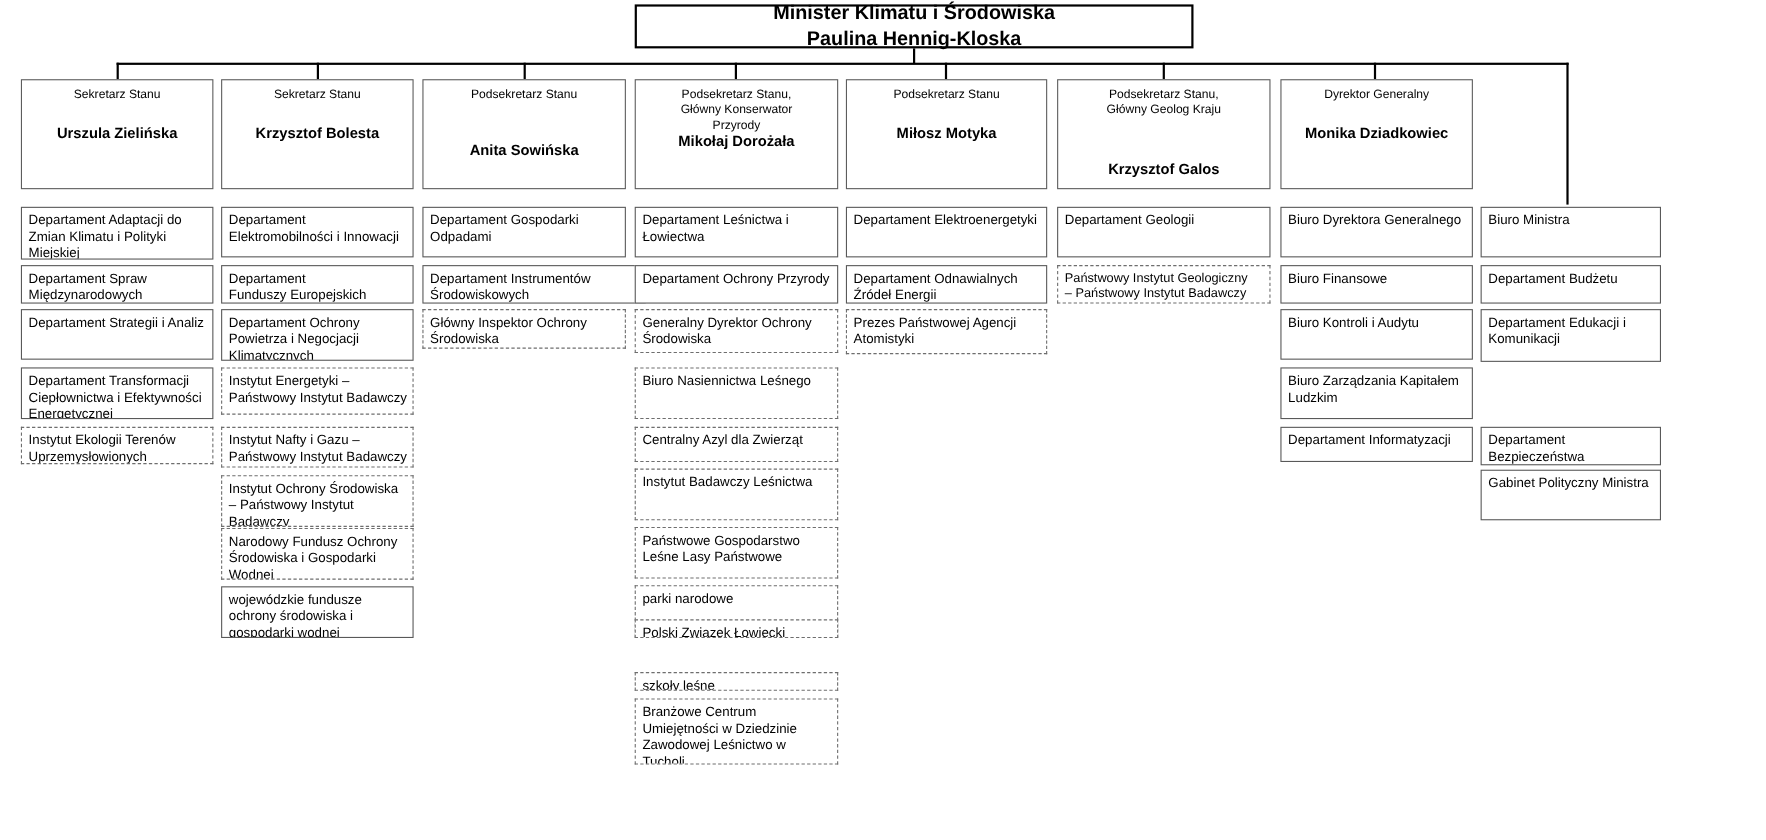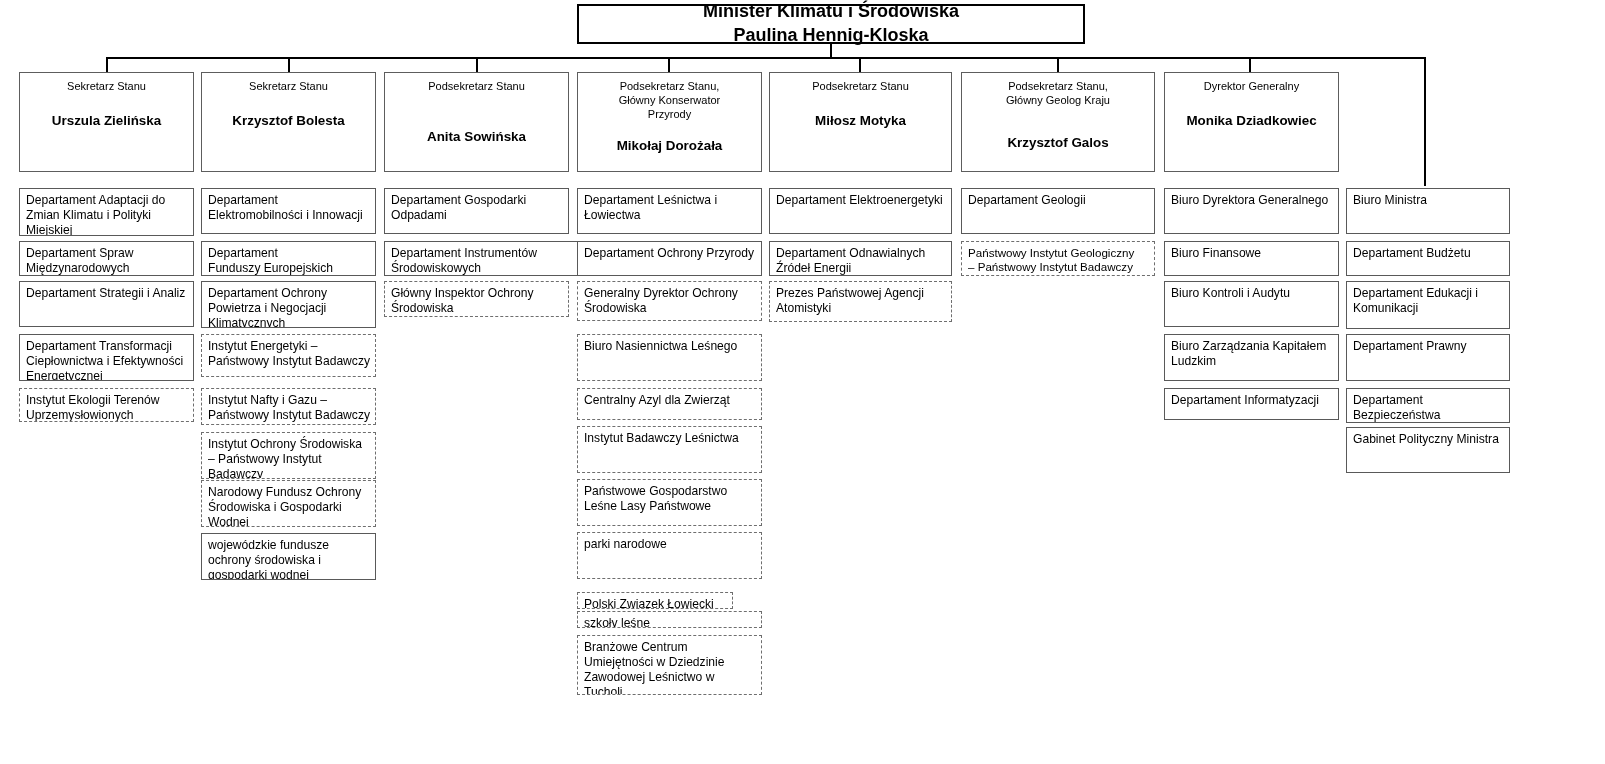--- a/index.html
+++ b/index.html
@@ -123,30 +123,30 @@
     <span class="official-name" style="margin-top:20px;">Krzysztof Bolesta</span>
   </div>
   <div class="official-box" style="left:384px; top:72px; width:185px; height:100px;">
     <span class="official-title">Podsekretarz Stanu</span>
     <span class="official-name" style="margin-top:36px;">Anita Sowińska</span>
   </div>
   <div class="official-box" style="left:577px; top:72px; width:185px; height:100px;">
     <span class="official-title">Podsekretarz Stanu,
 Główny Konserwator
 Przyrody</span>
-    <span class="official-name" style="margin-top:17px;">Mikołaj Dorożała</span>
+    <span class="official-name" style="margin-top:0;">Mikołaj Dorożała</span>
   </div>
   <div class="official-box" style="left:769px; top:72px; width:183px; height:100px;">
     <span class="official-title">Podsekretarz Stanu</span>
     <span class="official-name" style="margin-top:20px;">Miłosz Motyka</span>
   </div>
   <div class="official-box" style="left:961px; top:72px; width:194px; height:100px;">
     <span class="official-title">Podsekretarz Stanu,
 Główny Geolog Kraju</span>
-    <span class="official-name" style="margin-top:28px;">Krzysztof Galos</span>
+    <span class="official-name" style="margin-top:39px;">Krzysztof Galos</span>
   </div>
   <div class="official-box" style="left:1164px; top:72px; width:175px; height:100px;">
     <span class="official-title">Dyrektor Generalny</span>
     <span class="official-name" style="margin-top:20px;">Monika Dziadkowiec</span>
   </div>
 
   <div class="unit-box solid" style="left:19px; top:188px; width:175px; height:48px;">
     <span class="u-text">Departament Adaptacji do
 Zmian Klimatu i Polityki
 Miejskiej</span>
@@ -238,21 +238,21 @@
   <div class="unit-box dashed" style="left:577px; top:426px; width:185px; height:47px;">
     <span class="u-text">Instytut Badawczy Leśnictwa</span>
   </div>
   <div class="unit-box dashed" style="left:577px; top:479px; width:185px; height:47px;">
     <span class="u-text">Państwowe Gospodarstwo
 Leśne Lasy Państwowe</span>
   </div>
   <div class="unit-box dashed" style="left:577px; top:532px; width:185px; height:47px;">
     <span class="u-text">parki narodowe</span>
   </div>
-  <div class="unit-box dashed" style="left:577px; top:592px; width:156px; height:17px;">
+  <div class="unit-box dashed" style="left:577px; top:563px; width:185px; height:17px;">
     <span class="u-text">Polski Związek Łowiecki</span>
   </div>
   <div class="unit-box dashed" style="left:577px; top:611px; width:185px; height:17px;">
     <span class="u-text">szkoły leśne</span>
   </div>
   <div class="unit-box dashed" style="left:577px; top:635px; width:185px; height:60px;">
     <span class="u-text">Branżowe Centrum
 Umiejętności w Dziedzinie
 Zawodowej Leśnictwo w
 Tucholi</span>
@@ -298,23 +298,20 @@
   <div class="unit-box solid" style="left:1346px; top:188px; width:164px; height:46px;">
     <span class="u-text">Biuro Ministra</span>
   </div>
   <div class="unit-box solid" style="left:1346px; top:241px; width:164px; height:35px;">
     <span class="u-text">Departament Budżetu</span>
   </div>
   <div class="unit-box solid" style="left:1346px; top:281px; width:164px; height:48px;">
     <span class="u-text">Departament Edukacji i
 Komunikacji</span>
   </div>
-  <div class="unit-box solid" style="left:1346px; top:334px; width:164px; height:47px;">
-    <span class="u-text">Departament Prawny</span>
-  </div>
   <div class="unit-box solid" style="left:1346px; top:388px; width:164px; height:35px;">
     <span class="u-text">Departament
 Bezpieczeństwa</span>
   </div>
   <div class="unit-box solid" style="left:1346px; top:427px; width:164px; height:46px;">
     <span class="u-text">Gabinet Polityczny Ministra</span>
   </div>
 
 </div>
 

